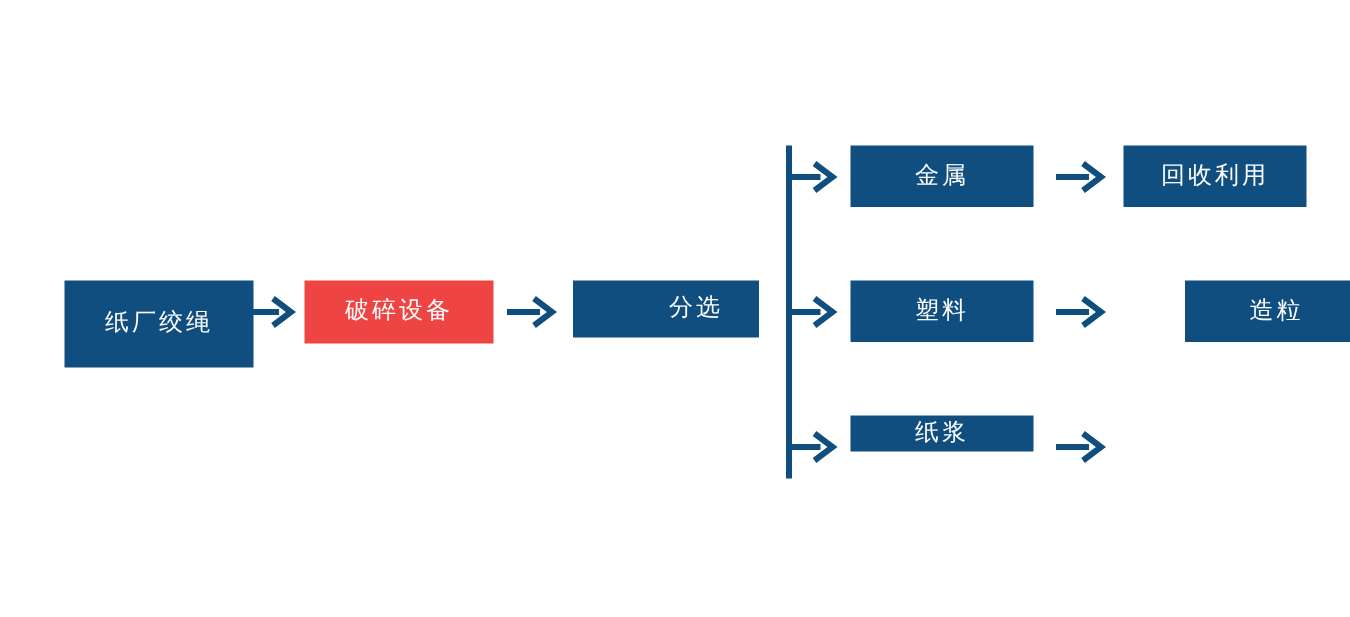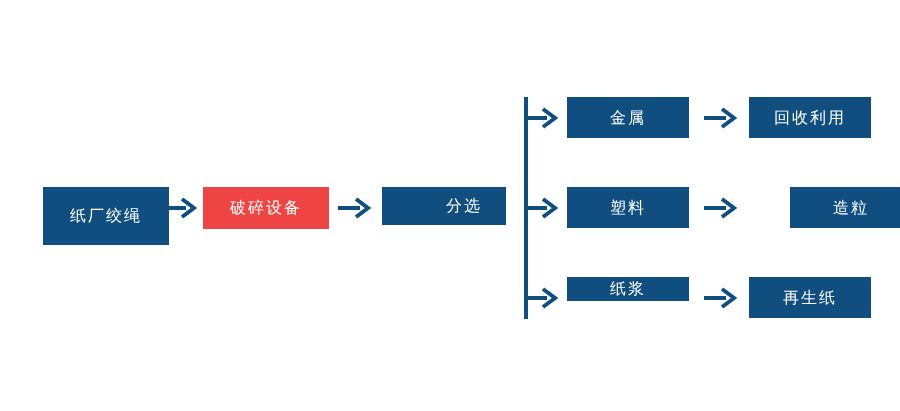--- a/index.html
+++ b/index.html
@@ -38,21 +38,21 @@
   .node.blue   { background: #0f4e7f; }
   .node.red    { background: #ef4444; }
 
   
   .n-rope   { left: 30px;  top: 187px; width: 126px; height: 58px; margin-left: 13px; }
   .n-crush  { left: 203px; top: 187px; width: 126px; height: 42px; }
   .n-sort   { left: 382px; top: 187px; width: 124px; height: 38px; padding-left: 40px; }
 
   
   .n-metal  { left: 567px; top: 97px;  width: 122px; height: 41px; }
-  .n-plast  { left: 567px; top: 187px; width: 122px; height: 41px; }
+  .n-plast  { left: 567px; top: 187px; width: 122px; height: 41px; font-family: Liberation Mono, monospace; }
   .n-pulp   { left: 567px; top: 277px; width: 122px; height: 24px; }
 
   
   .n-recy   { left: 749px; top: 97px;  width: 122px; height: 41px; }
   .n-pellet { left: 749px; top: 187px; width: 122px; height: 41px; margin-left: 41px; }
   .n-paper  { left: 749px; top: 277px; width: 122px; height: 41px; }
 
   
   .arrow {
     position: absolute;
@@ -161,15 +161,14 @@
 
   <div class="node blue n-pulp">纸浆</div>
 
   <div class="arrow a-m3">
     <svg viewBox="0 0 36 30" xmlns="http://www.w3.org/2000/svg" aria-hidden="true">
       <path d="M2 15 L24 15" stroke="#0f4e7f" stroke-width="4" fill="none"></path>
       <path d="M20 6 L32 15 L20 24" stroke="#0f4e7f" stroke-width="4" fill="none" stroke-linecap="butt" stroke-linejoin="miter"></path>
     </svg>
   </div>
 
-  <div class="node blue n-paper">再生纸</div>
 
 </div>
 
 </body></html>

